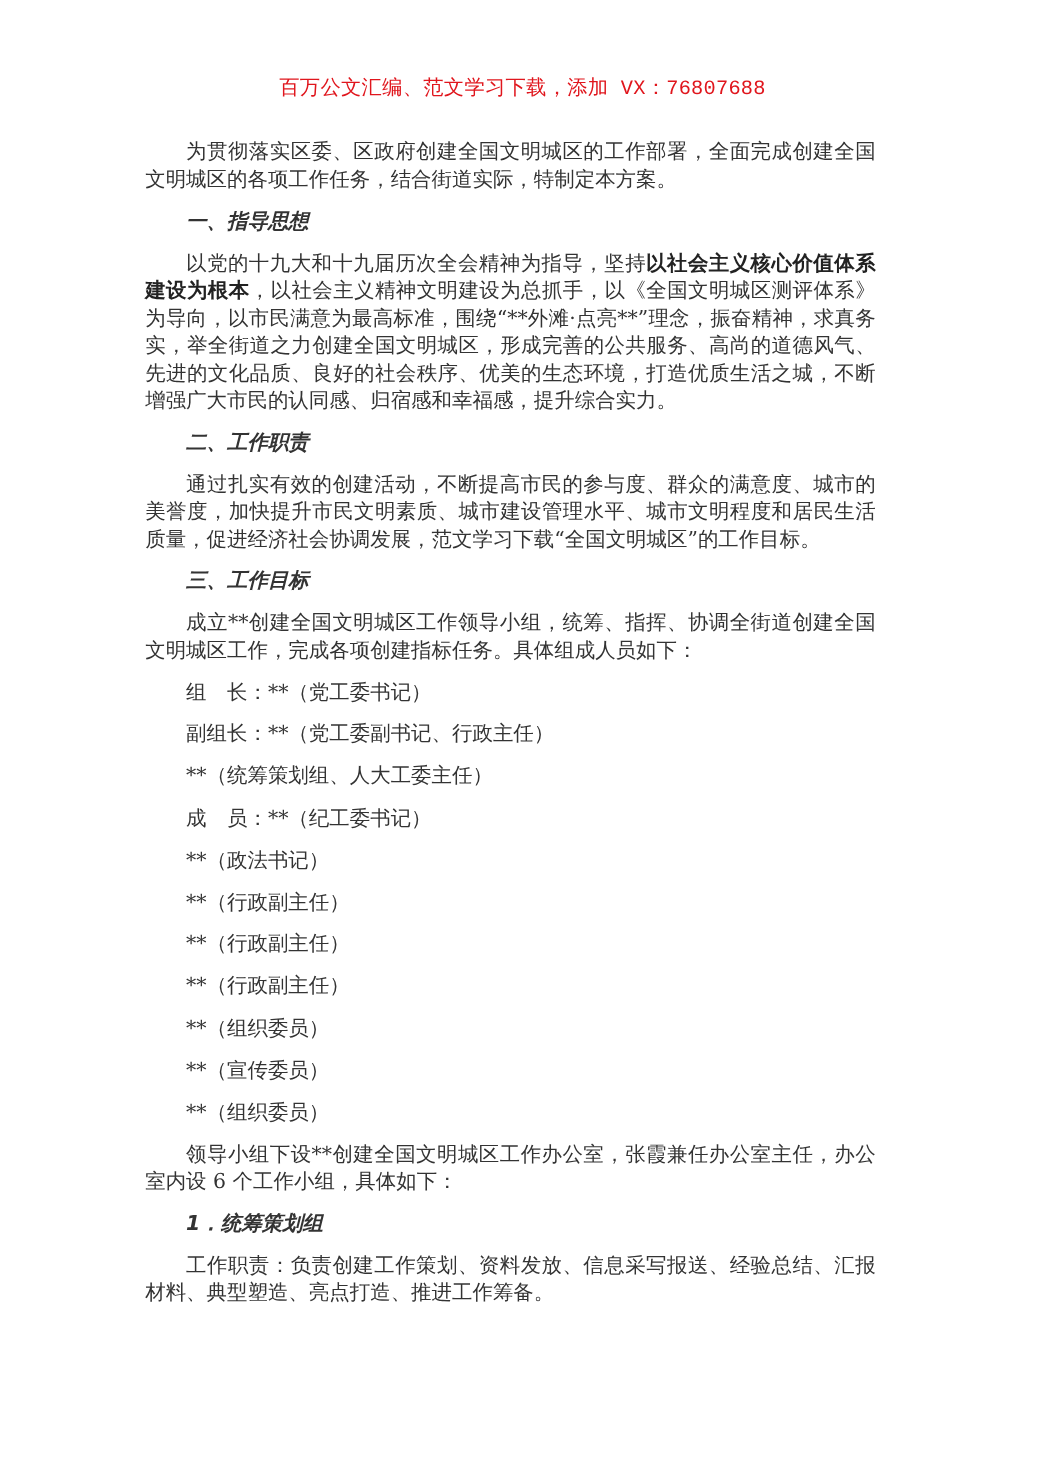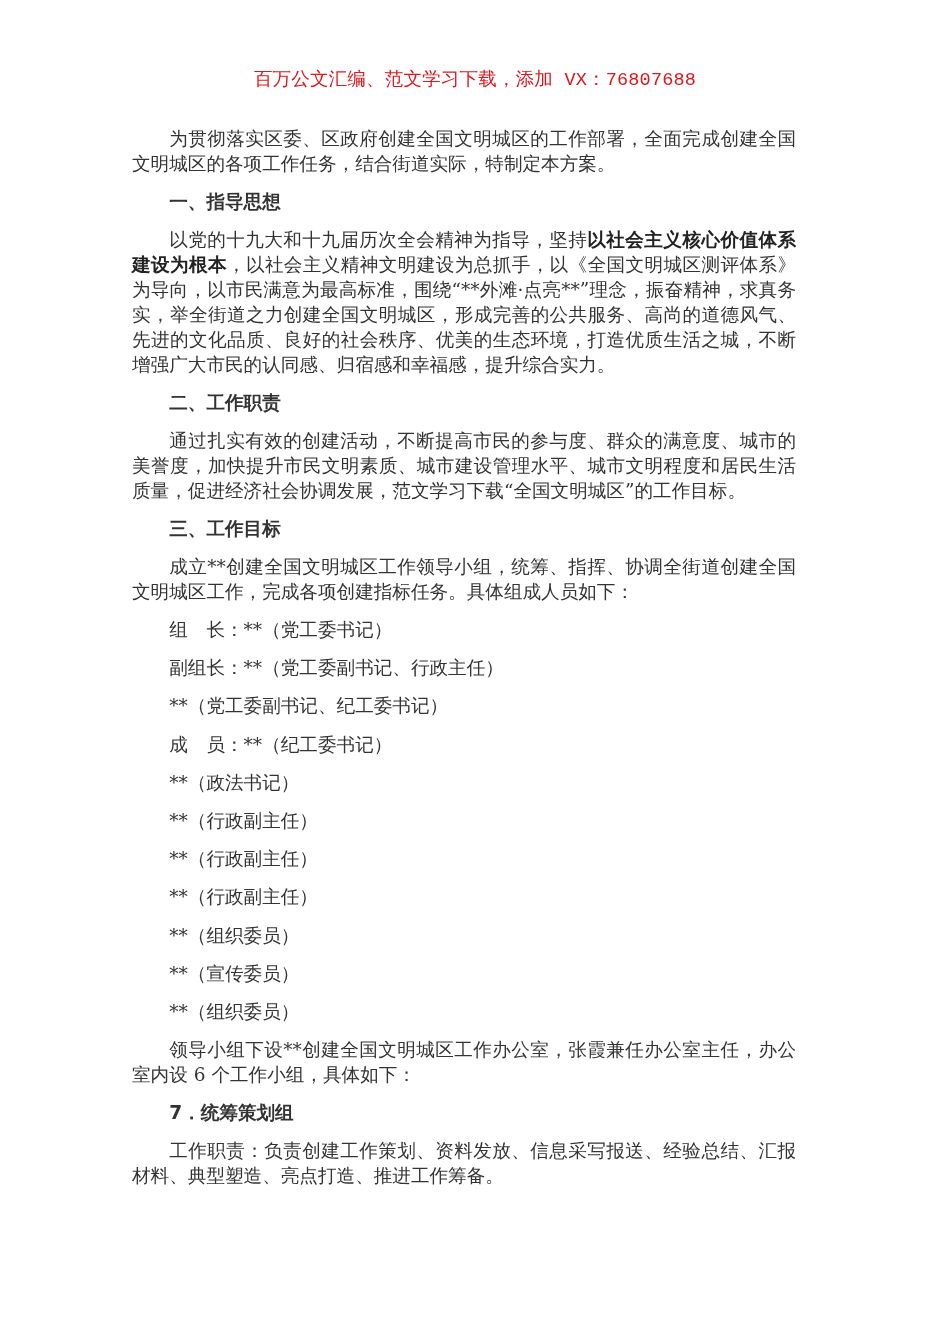--- a/index.html
+++ b/index.html
@@ -6,21 +6,21 @@
   body { width: 950px; height: 1344px; position: relative; overflow: hidden;
          font-family: "DejaVu Serif", "Liberation Serif", serif; color: #333333; }
   .banner { position: absolute; top: 66px; left: 0; width: 950px; text-align: center;
             font-family: Liberation Mono, monospace; font-size: 18.5px;
             color: #e0161d; letter-spacing: 0.2px; }
   .page { position: absolute; top: 126px; left: 132px; width: 664px; }
   p { margin: 0; font-size: 18.6px; line-height: 25px; text-align: justify; text-justify: inter-character; }
   .indent { text-indent: 2em; }
   .para { margin-bottom: 13px; }
   h2 { margin: 0 0 13px 0; font-size: 18.6px; line-height: 25px; font-weight: bold;
-       font-family: "DejaVu Sans", "Liberation Sans", sans-serif; text-indent: 2em; color: #333; }
+       font-family: "DejaVu Sans", "Liberation Sans", sans-serif; text-indent: 2em; color: #333; font-style: italic; }
   .list-line { text-indent: 2em; margin-bottom: 13.2px; }
   b.emph { font-family: "DejaVu Sans", "Liberation Sans", sans-serif; font-weight: bold; color:#222; }
 </style>
 </head>
 <body>
 
 <div class="banner">百万公文汇编、范文学习下载，添加 VX：76807688</div>
 
 <div class="page">
   <p class="indent para">为贯彻落实区委、区政府创建全国文明城区的工作部署，全面完成创建全国文明城区的各项工作任务，结合街道实际，特制定本方案。</p>
@@ -30,28 +30,28 @@
 
   <h2>二、工作职责</h2>
   <p class="indent para">通过扎实有效的创建活动，不断提高市民的参与度、群众的满意度、城市的美誉度，加快提升市民文明素质、城市建设管理水平、城市文明程度和居民生活质量，促进经济社会协调发展，范文学习下载“全国文明城区”的工作目标。</p>
 
   <h2>三、工作目标</h2>
   <p class="indent para">成立**创建全国文明城区工作领导小组，统筹、指挥、协调全街道创建全国文明城区工作，完成各项创建指标任务。具体组成人员如下：</p>
 
   <div>
     <p class="list-line">组　长：**（党工委书记）</p>
     <p class="list-line">副组长：**（党工委副书记、行政主任）</p>
-    <p class="list-line">**（党工委副书记、纪工委书记）</p>
+    <p class="list-line">**（统筹策划组、人大工委主任）</p>
     <p class="list-line">成　员：**（纪工委书记）</p>
     <p class="list-line">**（政法书记）</p>
     <p class="list-line">**（行政副主任）</p>
     <p class="list-line">**（行政副主任）</p>
     <p class="list-line">**（行政副主任）</p>
     <p class="list-line">**（组织委员）</p>
     <p class="list-line">**（宣传委员）</p>
     <p class="list-line">**（组织委员）</p>
   </div>
 
   <p class="indent para">领导小组下设**创建全国文明城区工作办公室，张霞兼任办公室主任，办公室内设 6 个工作小组，具体如下：</p>
 
-  <h2>7．统筹策划组</h2>
+  <h2>1．统筹策划组</h2>
   <p class="indent para">工作职责：负责创建工作策划、资料发放、信息采写报送、经验总结、汇报材料、典型塑造、亮点打造、推进工作筹备。</p>
 </div>
 
 </body></html>

